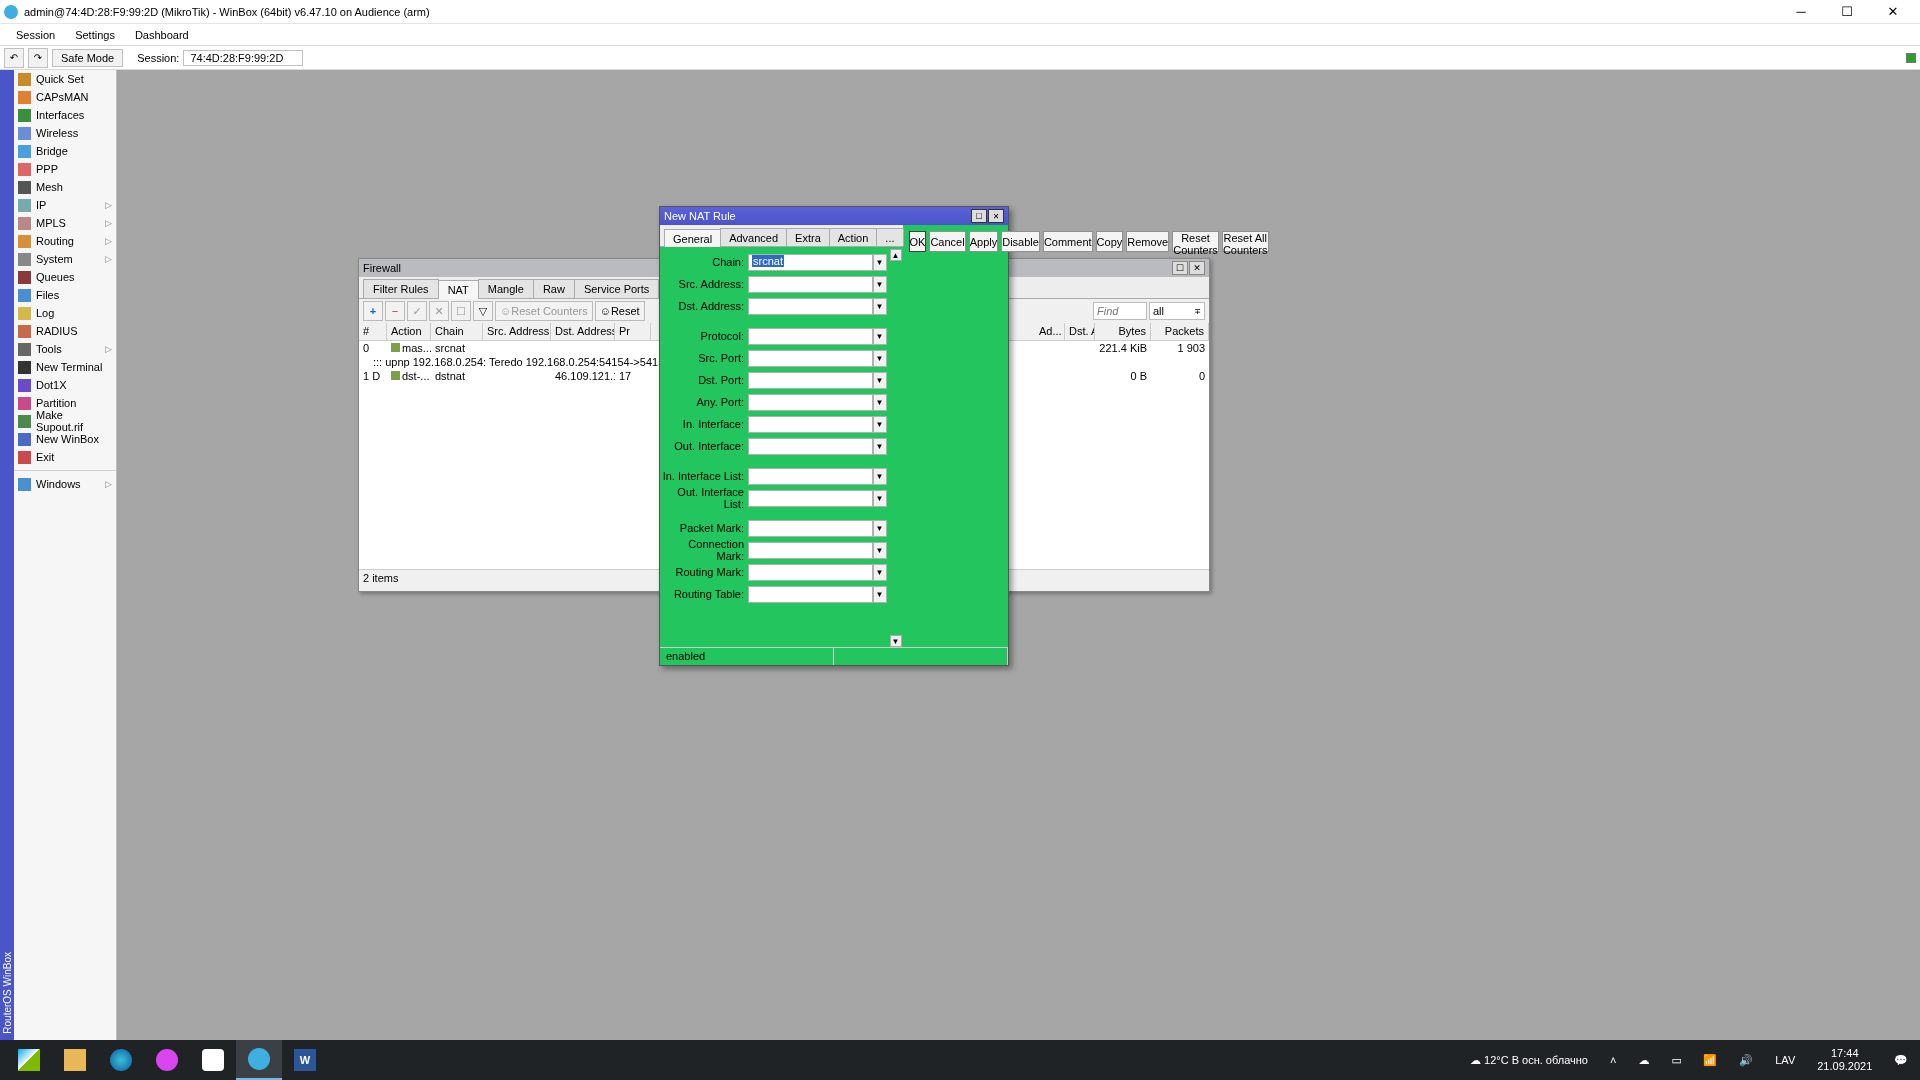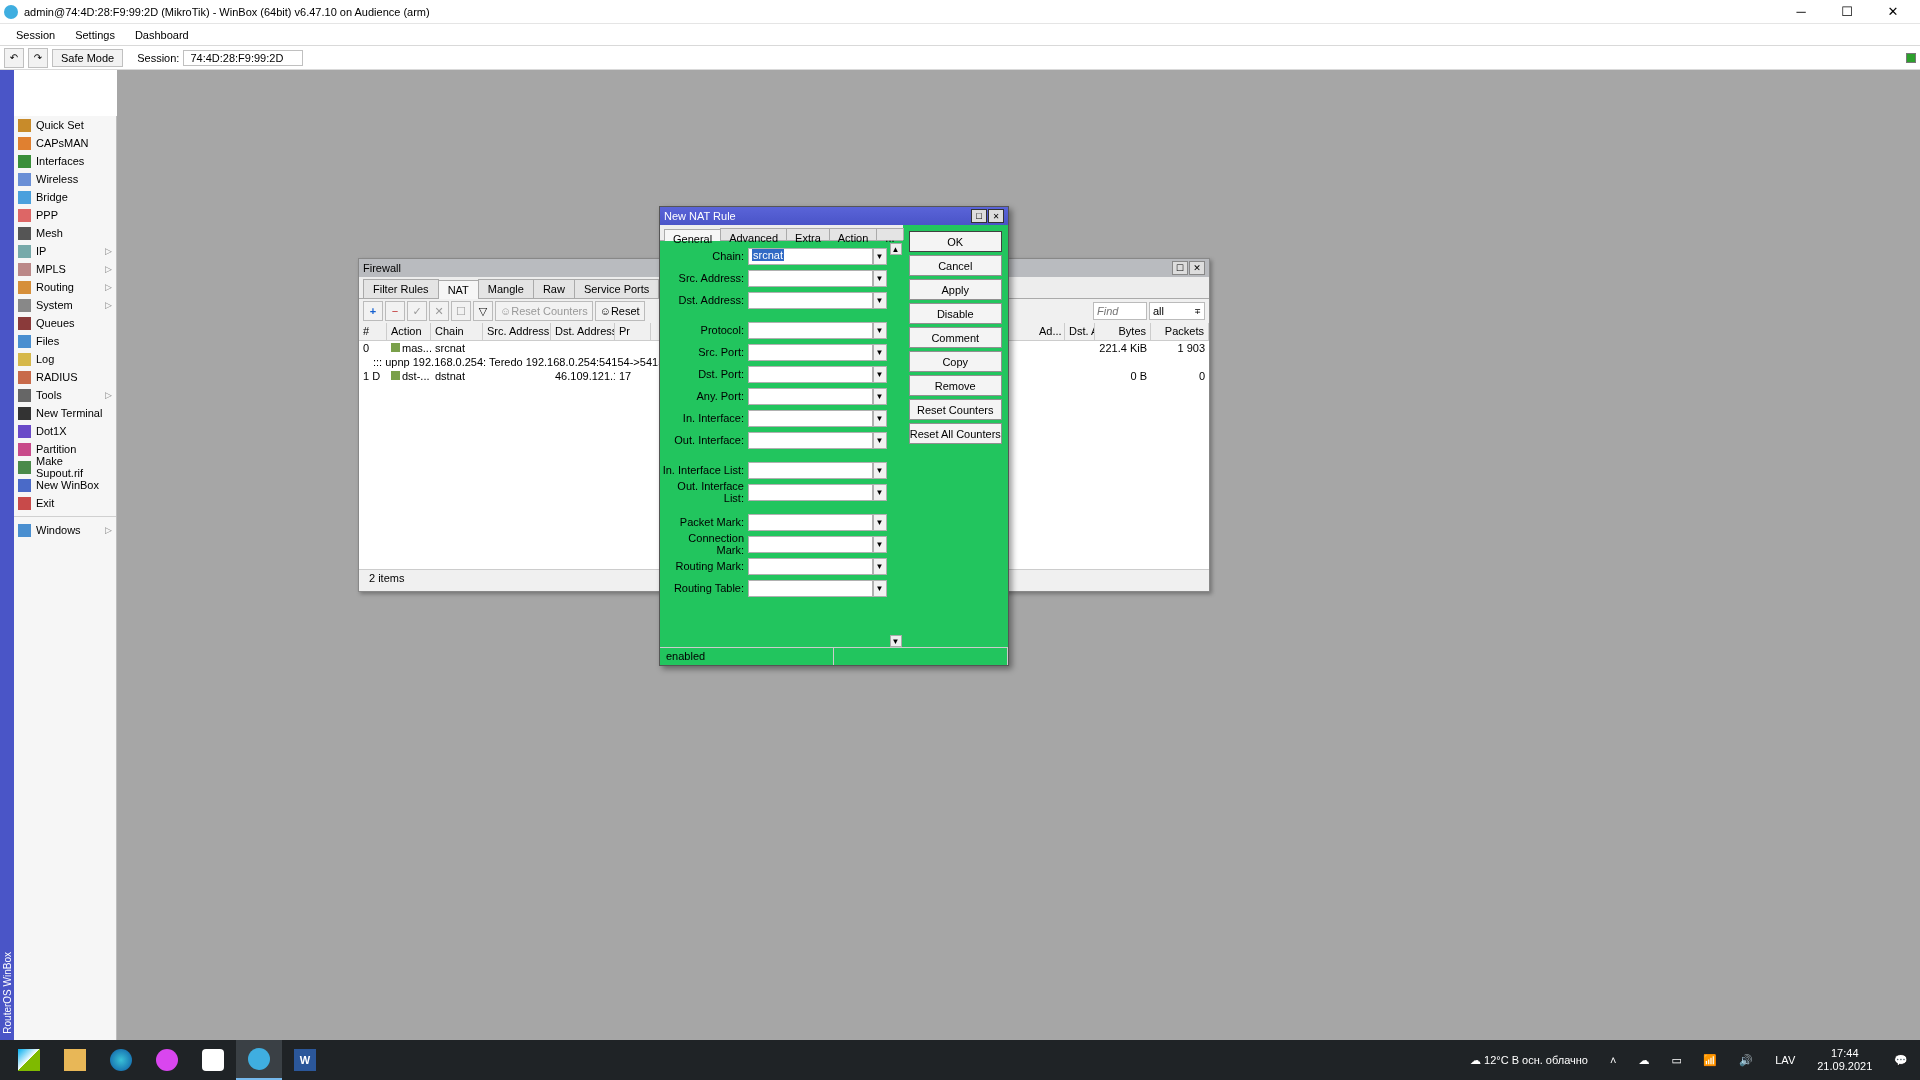--- a/index.html
+++ b/index.html
@@ -21,21 +21,21 @@
 .toolbar .safe { padding: 2px 8px; border: 1px solid #c0c0c0; background: #f2f2f2; }
 .toolbar .sess-label { margin-left: 10px; }
 .toolbar .sess-val { border: 1px solid #c0c0c0; padding: 1px 6px; background: #fff; min-width: 120px; }
 .toolbar .right-ind { margin-left: auto; width: 10px; height: 10px; background: #2ca02c; border: 1px solid #777; }
 
 
 .main { display: flex; height: calc(100% - 24px - 22px - 24px - 40px); }
 .side-strip { width: 14px; background: #4a55c7; display: flex; align-items: flex-end; justify-content: center; }
 .side-strip span { writing-mode: vertical-rl; transform: rotate(180deg); color: #fff; font-size: 10px; padding: 6px 0; }
 
-.sidebar { width: 103px; background: #f6f6f6; border-right: 1px solid #bdbdbd; overflow: hidden; margin-top: 46px; }
+.sidebar { width: 103px; background: #f6f6f6; border-right: 1px solid #bdbdbd; overflow: hidden; }
 .sidebar .sitem { height: 18px; display: flex; align-items: center; padding: 0 4px; gap: 5px; cursor: pointer; }
 .sidebar .sicon { width: 13px; height: 13px; display: inline-block; flex-shrink: 0; }
 .sidebar .sitem .arrow { margin-left: auto; color: #888; font-size: 9px; }
 .sidebar .sep { height: 1px; background: #d0d0d0; margin: 4px 0; }
 
 .workspace { flex: 1; background: #a6a6a6; position: relative; }
 
 
 .fwwin { position: absolute; left: 241px; top: 188px; width: 852px; height: 334px; background: #f0f0f0; border: 1px solid #888; box-shadow: 2px 2px 4px rgba(0,0,0,.3); }
 .fwwin .whead { height: 18px; background: #b9bbbf; display: flex; align-items: center; padding: 0 4px; font-size: 11px; }
@@ -51,44 +51,44 @@
 .fwwin .tbar .find { margin-left: auto; width: 54px; height: 18px; border: 1px solid #bbb; font-style: italic; color: #aaa; padding: 0 3px; background: #fff; }
 .fwwin .tbar .drop { width: 56px; height: 18px; border: 1px solid #bbb; background: #fff; padding: 0 3px; display: flex; align-items: center; }
 .fwwin .tbar .drop .dd { margin-left: auto; font-size: 8px; }
 
 .fwwin .grid { flex: 1; background: #fff; height: 246px; overflow: hidden; }
 .fwwin .ghead { display: flex; background: #f0f0f0; border-bottom: 1px solid #ccc; height: 18px; }
 .fwwin .ghead .gc { border-right: 1px solid #ccc; padding: 2px 4px; font-size: 11px; white-space: nowrap; overflow: hidden; }
 .fwwin .grow { display: flex; height: 14px; align-items: center; font-size: 11px; }
 .fwwin .grow .gc { padding: 0 4px; white-space: nowrap; overflow: hidden; }
 .fwwin .comment { font-style: normal; color: #000; padding-left: 14px; font-size: 11px; height: 14px; display: flex; align-items: center; }
-.fwwin .status { height: 18px; border-top: 1px solid #ccc; padding: 2px 10px; background: #f0f0f0; }
+.fwwin .status { height: 18px; border-top: 1px solid #ccc; padding: 2px 4px; background: #f0f0f0; }
 
 
 .dlg { position: absolute; left: 542px; top: 136px; width: 350px; height: 460px; background: #22c55e; border: 1px solid #555; box-shadow: 3px 3px 6px rgba(0,0,0,.4); z-index: 10; display: flex; flex-direction: column; }
 .dlg .dhead { height: 18px; background: linear-gradient(#5a64d8, #4a54c8); color: #fff; display: flex; align-items: center; padding: 0 4px; font-size: 11px; }
 .dlg .dhead .sp { flex: 1; }
 .dlg .dhead .wbtn { width: 16px; height: 14px; border: 1px solid #333; background: #ddd; color: #000; margin-left: 1px; font-size: 8px; display: flex; align-items: center; justify-content: center; cursor: pointer; }
 .dlg .body { flex: 1; display: flex; }
 .dlg .left { flex: 1; display: flex; flex-direction: column; }
-.dlg .dtabs { display: flex; border-bottom: 1px solid #aaa; padding-left: 4px; padding-top: 3px; background: #ededed; height: 16px; }
+.dlg .dtabs { display: flex; border-bottom: 1px solid #aaa; padding-left: 4px; padding-top: 3px; background: #ededed; height: 22px; }
 .dlg .dtab { padding: 3px 8px; border: 1px solid #aaa; border-bottom: none; background: #e4e4e4; cursor: pointer; margin-right: -1px; }
 .dlg .dtab.active { background: #f6f6f6; position: relative; top: 1px; }
 .dlg .form { flex: 1; padding: 4px 2px; overflow: hidden; position: relative; }
 .dlg .frow { display: flex; align-items: center; height: 22px; margin-bottom: 0; }
 .dlg .frow .flabel { width: 86px; text-align: right; padding-right: 4px; font-size: 11px; }
 .dlg .frow .finput { flex: 1; height: 17px; border: 1px solid #b0b0b0; background: #fff; padding: 0 3px; font-size: 11px; }
 .dlg .frow .finput.sel { background: #fff; }
 .dlg .frow .finput .seltxt { background: #316ac5; color: #fff; padding: 0 1px; }
 .dlg .frow .dd { width: 14px; height: 17px; border: 1px solid #b0b0b0; background: #f2f2f2; font-size: 8px; display: flex; align-items: center; justify-content: center; cursor: pointer; }
 .dlg .frow.gap { margin-top: 8px; }
 .dlg .scroll-col { width: 14px; display: flex; flex-direction: column; align-items: center; padding-top: 2px; }
 .dlg .scroll-col .sbtn { width: 12px; height: 12px; border: 1px solid #aaa; background: #eee; font-size: 8px; display: flex; align-items: center; justify-content: center; cursor: pointer; }
 .dlg .scroll-col .strack { flex: 1; }
-.dlg .right { width: 110px; padding: 6px 6px; display: flex; flex-direction: column; gap: 3px; }
+.dlg .right { width: 110px; padding: 6px 6px; display: flex; flex-direction: row; gap: 3px; }
 .dlg .rbtn { height: 21px; border: 1px solid #909090; background: #f4f4f4; cursor: pointer; font-size: 11px; }
 .dlg .rbtn.primary { border: 1px solid #404040; }
 .dlg .dstatus { height: 18px; border-top: 1px solid #ccc; display: flex; }
 .dlg .dstatus .cell { border-right: 1px solid #ccc; padding: 2px 6px; flex: 1; }
 
 
 .taskbar { position: absolute; bottom: 0; left: 0; right: 0; height: 40px; background: #1f2326; display: flex; align-items: center; padding: 0 6px; }
 .taskbar .tb { width: 46px; height: 40px; display: flex; align-items: center; justify-content: center; cursor: pointer; color: #fff; }
 .taskbar .tb.active { background: #3a4045; border-bottom: 2px solid #76b9ed; }
 .taskbar .tb-icon { width: 22px; height: 22px; display: inline-block; }

